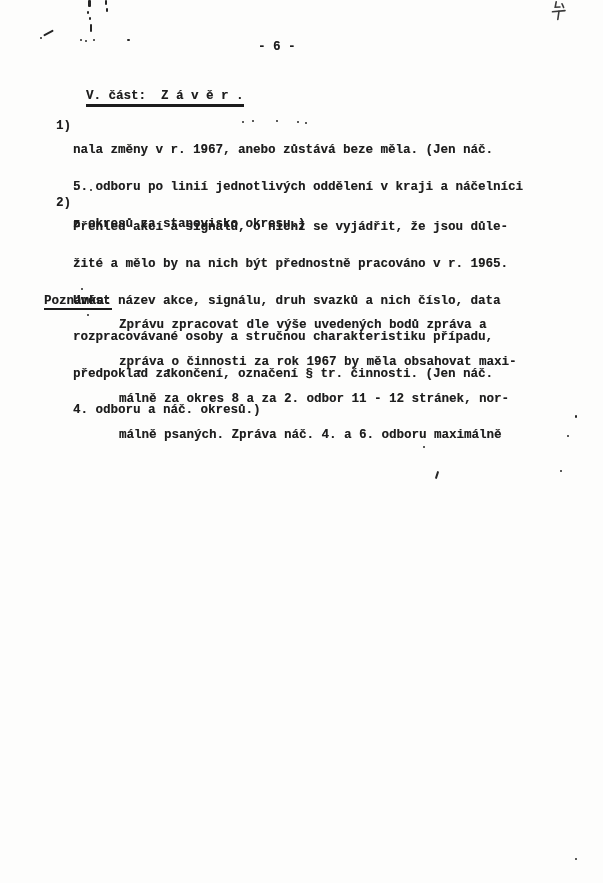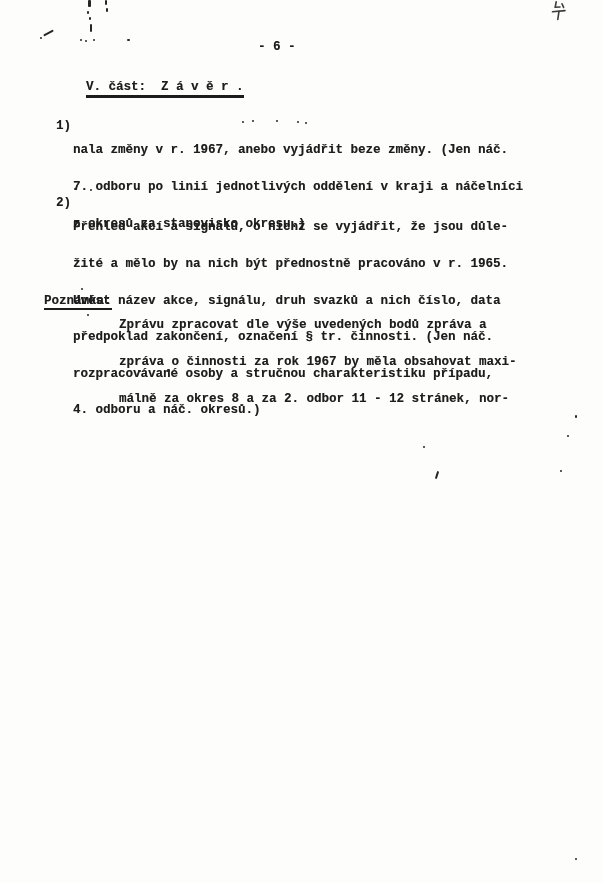--- a/index.html
+++ b/index.html
@@ -12,21 +12,21 @@
     position:relative;width:603px;height:883px;overflow:hidden;
     background:#fdfdfc;
     color:#1d1d1d;
     font-weight:700;
     font-size:12.5px;
     line-height:12.2px;
     white-space:pre;
     text-shadow:0.2px 0.2px 0.3px rgba(10,10,10,0.45);
   }
   .pageno{position:absolute;top:41px;left:258px;}
-  .heading{position:absolute;top:69px;left:56px;}
+  .heading{position:absolute;top:78px;left:56px;}
   .heading .ul{display:inline-block;border-bottom:3px solid #1c1c1c;padding-bottom:2px;}
   .item{position:absolute;left:56px;display:flex;}
   .item .num{width:17px;flex:none;}
   #item1{top:120px;}
   #item2{top:197px;}
   .note{position:absolute;top:295px;left:44px;display:flex;}
   .note .labelwrap{width:75px;flex:none;}
   .note .label{display:inline-block;border-bottom:2.5px solid #1c1c1c;padding-bottom:1px;}
   .lines div{height:12.2px;}
   .handmark{position:absolute;left:551px;top:1px;}
@@ -46,44 +46,45 @@
     <line x1="8" y1="10.2" x2="6.8" y2="18.5"></line>
   </svg>
 
   <div class="heading">
     <span class="ul">V. část:  Z á v ě r .</span>
   </div>
 
   <div class="item" id="item1">
     <span class="num">1)</span>
     <div class="lines">
-      <div>nala změny v r. 1967, anebo vyjádřit beze změny. (Jen náč.</div>
-      <div>7. odboru po linií jednotlivých oddělení v kraji a náčelníci</div>
+      <div>nala změny v r. 1967, anebo zůstává beze měla. (Jen náč.</div>
+      <div>5. odboru po linií jednotlivých oddělení v kraji a náčelníci</div>
       <div>z okresů za stanovisko okresu.)</div>
     </div>
   </div>
 
   <div class="item" id="item2">
     <span class="num">2)</span>
     <div class="lines">
       <div>Přehled akcí a signálů, o nichž se vyjádřit, že jsou důle-</div>
       <div>žité a mělo by na nich být přednostně pracováno v r. 1965.</div>
       <div>Uvést název akce, signálu, druh svazků a nich číslo, data</div>
+      <div>rozpracovávané osoby a stručnou charakteristiku případu,</div>
       <div>předpoklad zakončení, označení § tr. činnosti. (Jen náč.</div>
-      <div>rozpracovávané osoby a stručnou charakteristiku případu,</div>
       <div>4. odboru a náč. okresů.)</div>
     </div>
   </div>
 
   <div class="note">
     <span class="labelwrap"><span class="label">Poznámka:</span></span>
     <div class="lines">
       <div>Zprávu zpracovat dle výše uvedených bodů zpráva a</div>
       <div>zpráva o činnosti za rok 1967 by měla obsahovat maxi-</div>
       <div>málně za okres 8 a za 2. odbor 11 - 12 stránek, nor-</div>
+      <div>málně psaných. Zpráva náč. 4. a 6. odboru maximálně</div>
     </div>
   </div>
 
   
   <div>
     <div class="sp" style="left:88px;top:0;width:3px;height:7px;"></div>
     <div class="sp" style="left:87px;top:11px;width:2px;height:3px;"></div>
     <div class="sp" style="left:89px;top:17px;width:2px;height:3px;"></div>
     <div class="sp" style="left:90px;top:24px;width:2px;height:8px;"></div>
     <div class="sp" style="left:105px;top:0;width:2px;height:5px;"></div>

